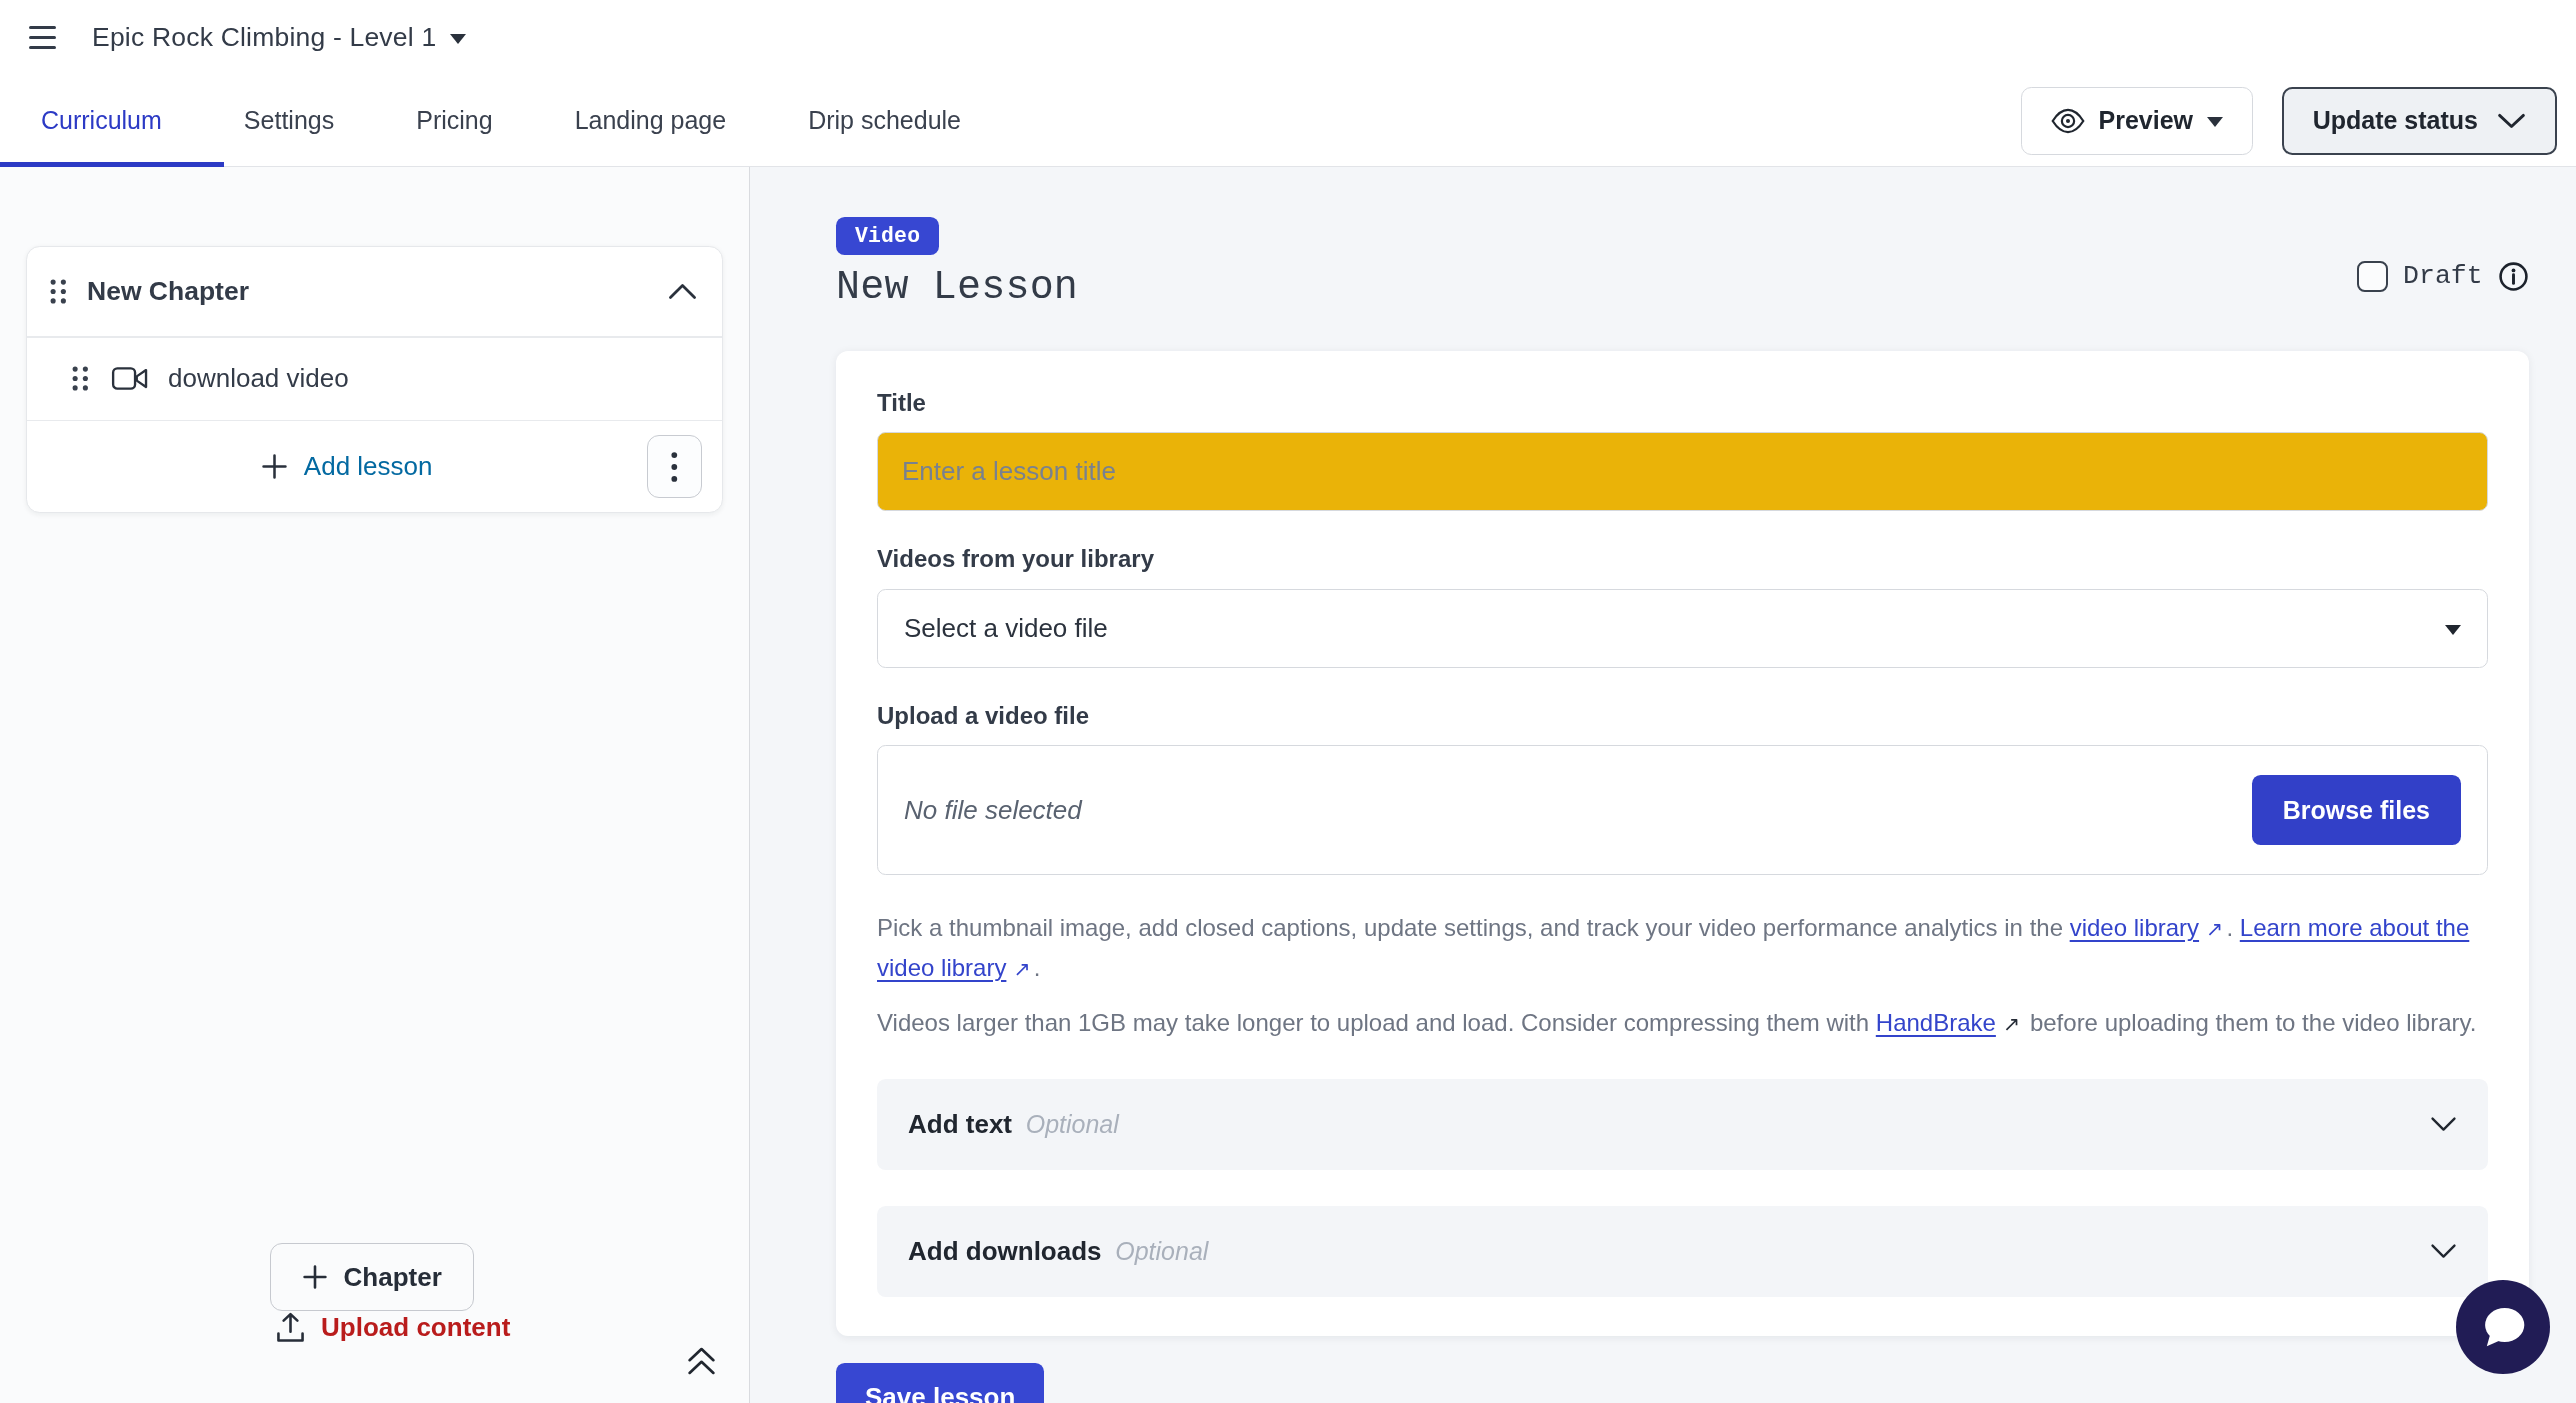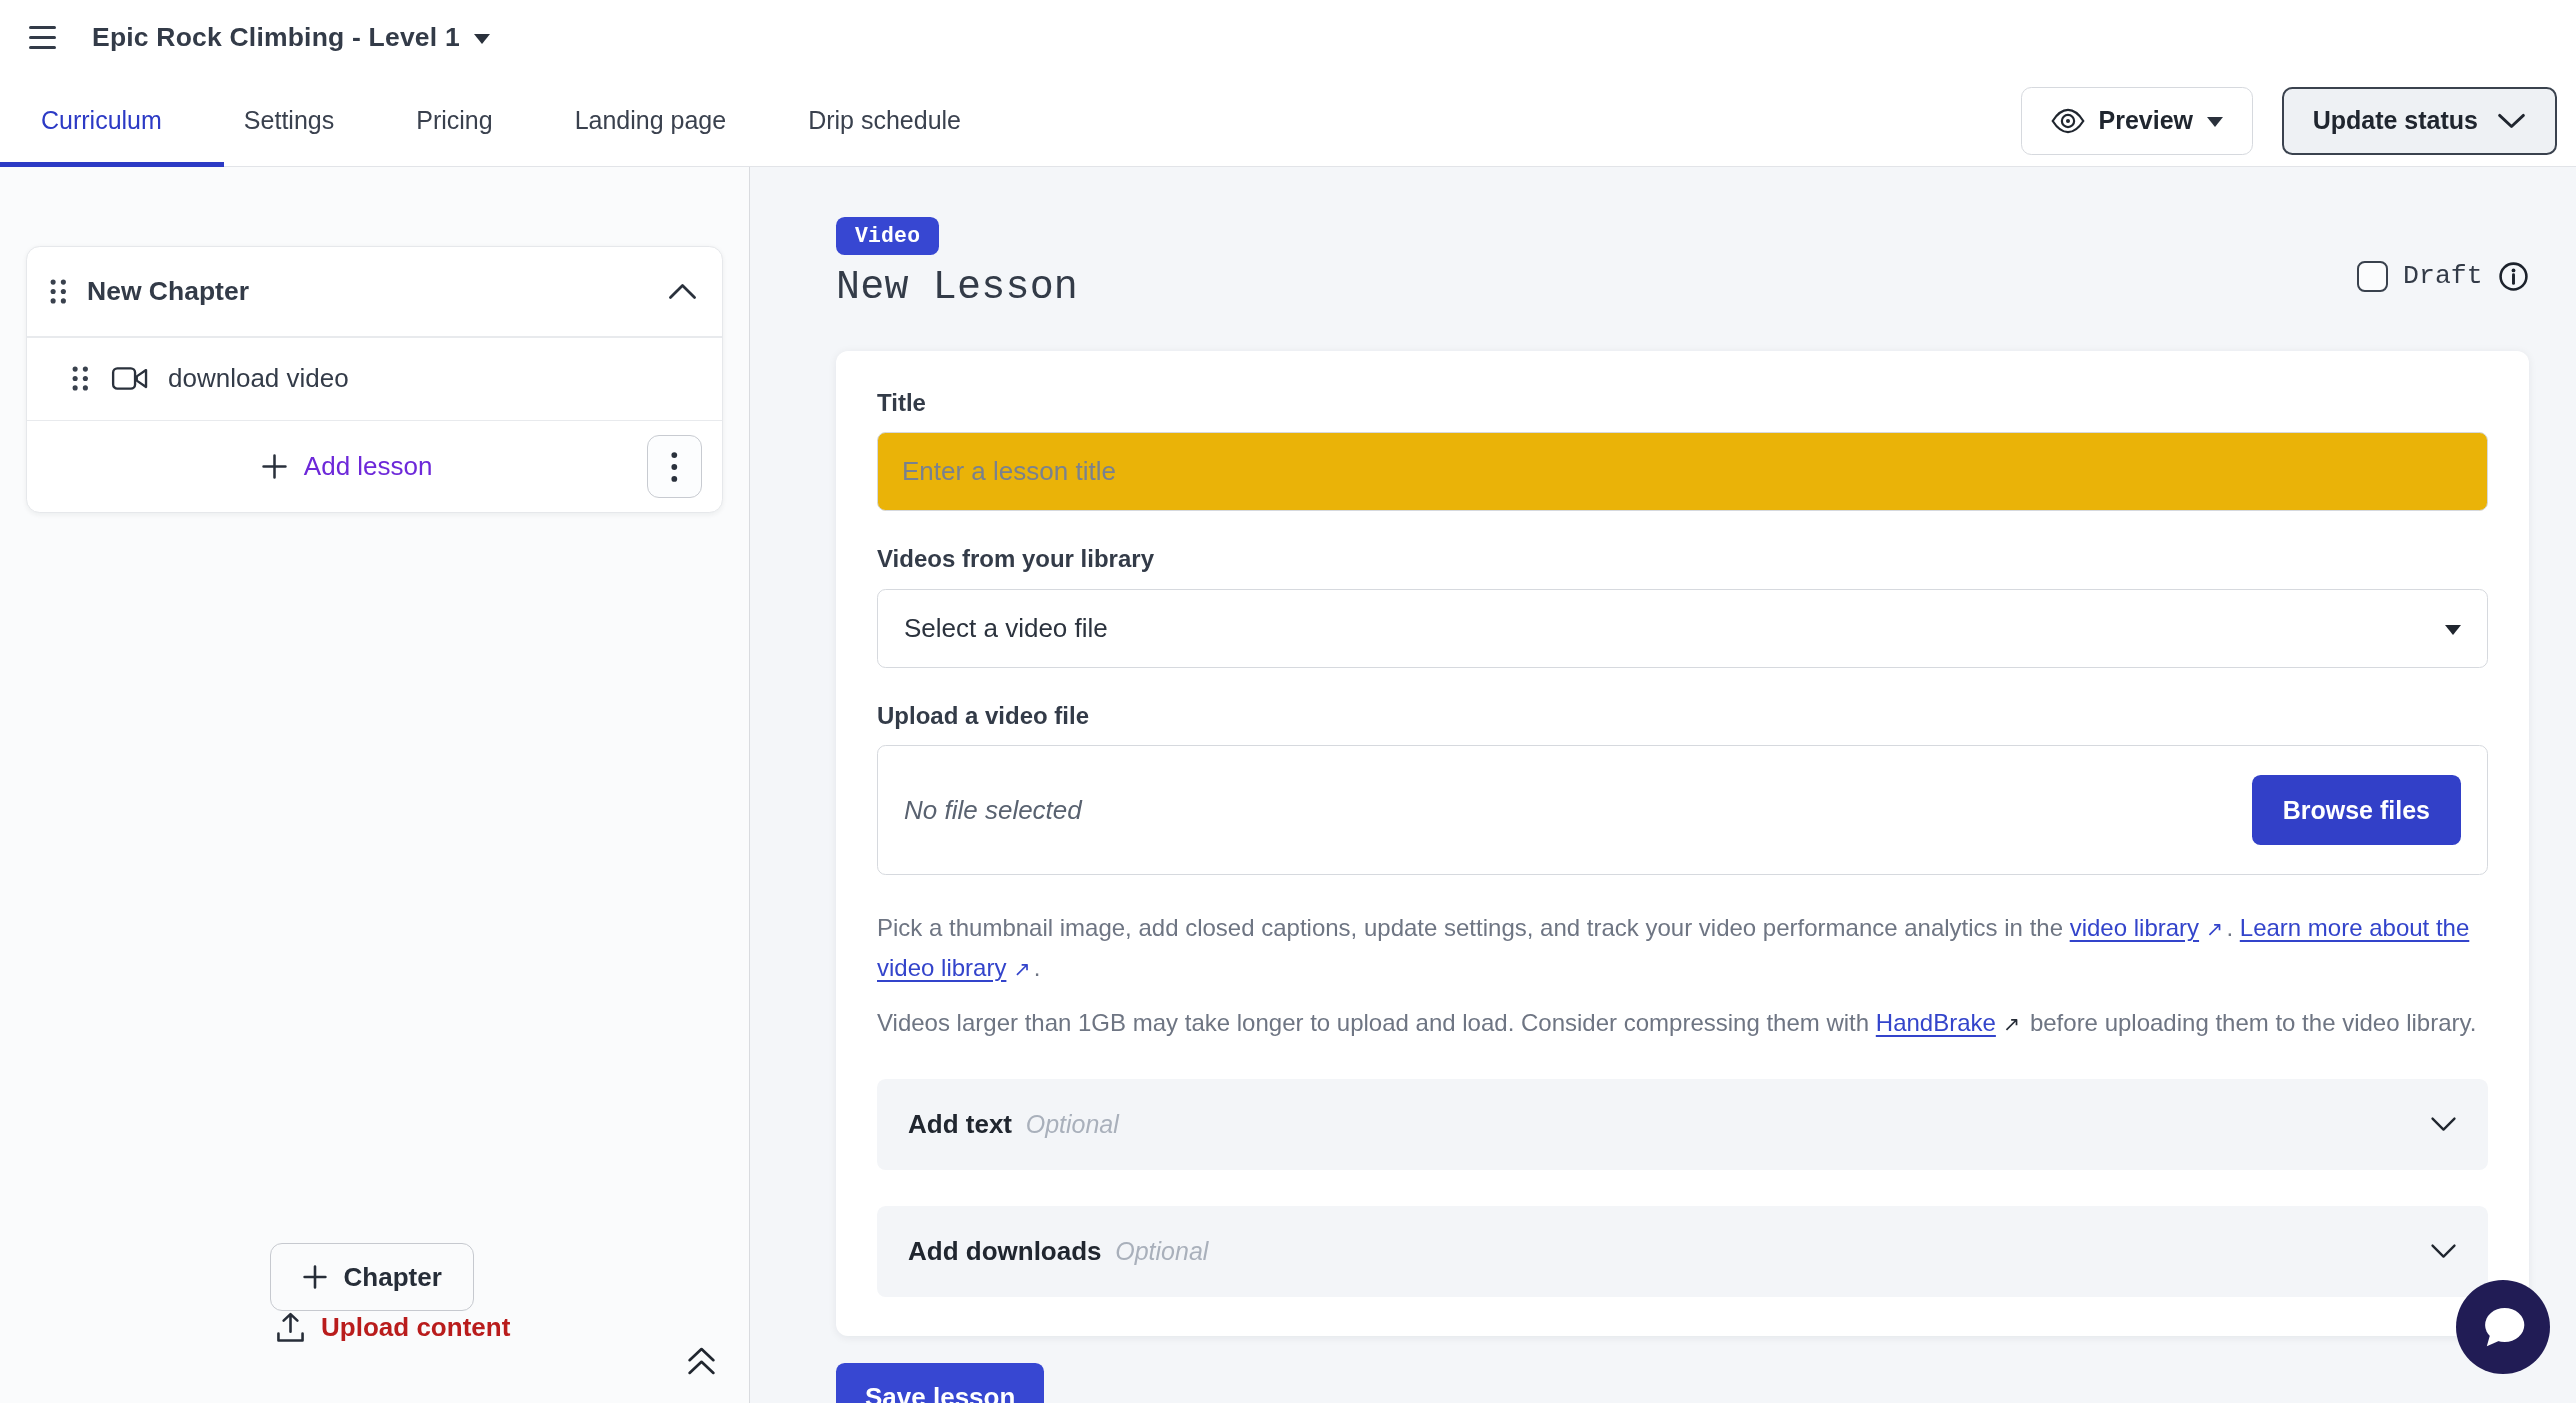--- a/index.html
+++ b/index.html
@@ -4,21 +4,21 @@
 <style>
   * { margin:0; padding:0; box-sizing:border-box; }
   html,body { width:2576px; height:1404px; overflow:hidden; }
   body { font-family:"Liberation Sans","DejaVu Sans",sans-serif; background:#f4f6f9; color:#333b48; }
 
   
   .topbar { height:75px; background:#ffffff; display:flex; align-items:center; padding:0 29px; }
   .hamburger { width:39px; height:39px; border:none; background:transparent; display:flex; flex-direction:column; justify-content:center; gap:6.8px; cursor:pointer; }
   .hamburger span { display:block; width:27px; height:3px; background:#333b48; border-radius:1.7px; }
   .course-switch { display:flex; align-items:center; gap:13.7px; margin-left:24px; cursor:pointer; }
-  .course-switch .ttl { font-size:26.5px; font-weight:700; color:#333b48; letter-spacing:0.2px; }
+  .course-switch .ttl { font-size:26.5px; font-weight:400; color:#333b48; letter-spacing:0.2px; }
   .caret-dn { width:0; height:0; border-left:8.6px solid transparent; border-right:8.6px solid transparent; border-top:10.3px solid #2a313c; margin-top:3.4px; }
 
   
   .tabbar { position:relative; height:92px; background:#ffffff; border-bottom:1.7px solid #e2e4e8; display:flex; align-items:center; }
   .tabs { display:flex; align-items:center; height:100%; }
   .tab { position:relative; height:100%; display:flex; align-items:center; font-size:25px; color:#3a414e; padding:0 41px; cursor:pointer; font-weight:500; }
   .tab.active { color:#2c3ac5; }
   .active-underline { position:absolute; left:0; bottom:-1.7px; width:224px; height:6px; background:#2c3ac5; }
   .tabbar-actions { position:absolute; right:19px; top:50%; transform:translateY(-50%); display:flex; gap:29px; }
   .btn-preview { display:flex; align-items:center; gap:13.7px; height:68px; padding:0 29px; background:#ffffff; border:1.7px solid #d6d9de; border-radius:10.3px; font-size:25px; font-weight:600; color:#20262f; cursor:pointer; }
@@ -33,21 +33,21 @@
   .chapter-card { background:#ffffff; border:0.9px solid #e6e8eb; border-radius:13.7px; box-shadow:0 1.7px 5.1px rgba(20,26,40,.06); overflow:hidden; }
   .chp-row { display:flex; align-items:center; }
   .chp-head { height:89px; padding:0 24px 0 20.5px; }
   .chp-head .name { font-size:26.5px; font-weight:600; color:#333b48; margin-left:19px; }
   .icon-btn { background:transparent; border:none; cursor:pointer; display:flex; align-items:center; justify-content:center; }
   .chp-head .collapse { margin-left:auto; }
   .divider { height:1.7px; background:#e8eaed; }
   .lesson-row { height:82px; padding:0 24px 0 43px; cursor:pointer; }
   .lesson-row .lname { font-size:26px; color:#333b48; margin-left:19px; }
   .addlesson-row { height:91px; padding:0 20.5px; display:flex; align-items:center; }
-  .add-lesson-btn { flex:1; display:flex; align-items:center; justify-content:center; gap:15.4px; background:transparent; border:none; font-size:26px; font-weight:500; color:#6d28d9; cursor:pointer; height:100%; font-family:inherit; }
+  .add-lesson-btn { flex:1; display:flex; align-items:center; justify-content:center; gap:15.4px; background:transparent; border:none; font-size:26px; font-weight:500; color:#0369a1; cursor:pointer; height:100%; font-family:inherit; }
   .kebab-btn { width:55px; height:63px; border:1.7px solid #c8cbd1; border-radius:12px; background:#fcfdfe; cursor:pointer; display:flex; align-items:center; justify-content:center; }
 
   
   .sidebar-footer { position:absolute; left:26px; right:31px; bottom:27px; display:flex; align-items:center;flex-direction:column; }
   .btn-chapter { display:flex; align-items:center; gap:15.4px; height:68px; padding:0 31px; background:transparent; border:1.7px solid #c6c9cf; border-radius:12px; font-size:26px; font-weight:600; color:#262d38; cursor:pointer; font-family:inherit; }
   .btn-upload { display:flex; align-items:center; gap:15.4px; margin-left:41px; background:transparent; border:none; font-size:26px; font-weight:600; color:#b91c1c; cursor:pointer; font-family:inherit; }
   .collapse-all { margin-left:auto; }
 
   
   .lesson-head { display:flex; align-items:center; justify-content:space-between;font-family:Liberation Mono, monospace; }

